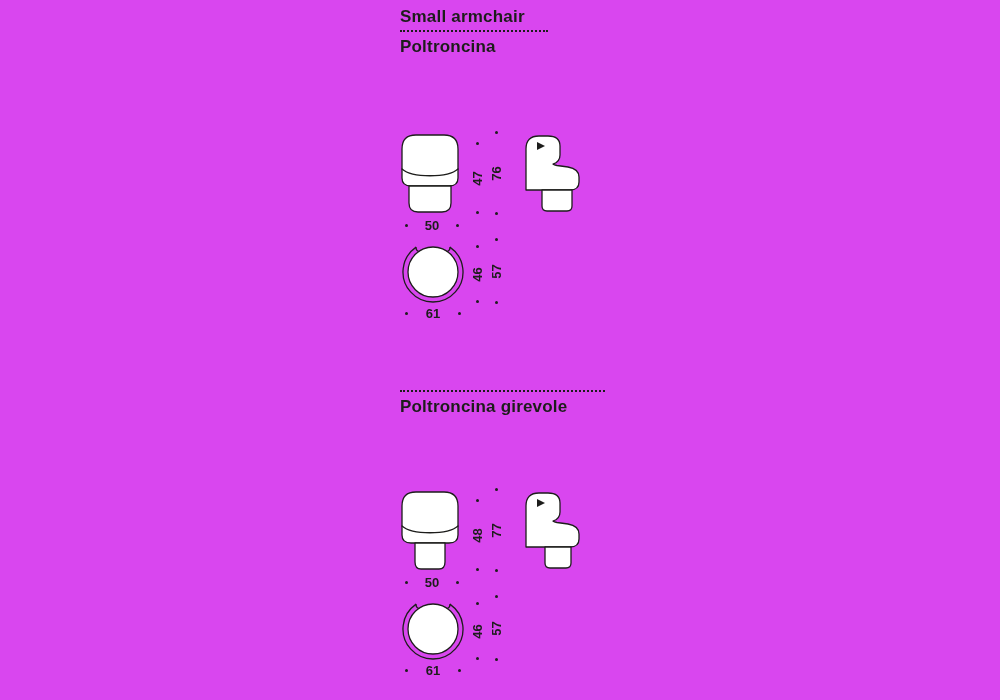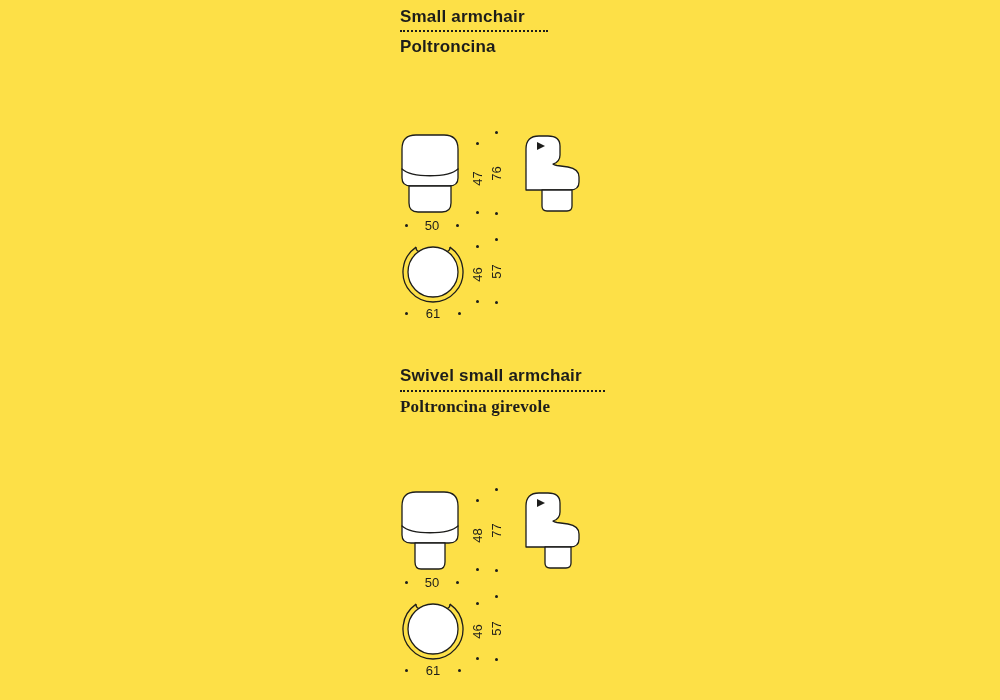--- a/index.html
+++ b/index.html
@@ -1,24 +1,24 @@
 <!DOCTYPE html>
 <html><head>
 <meta charset="utf-8">
 <style>
   * { margin:0; padding:0; box-sizing:border-box; }
   html,body { background:#ffffff; }
   body { font-family:"Liberation Sans", sans-serif; color:#1d1d1b; }
-  .canvas { position:relative; width:1000px; height:700px; background:#fde047; overflow:hidden; }
+  .canvas { position:relative; width:1000px; height:700px; background:#d946ef; overflow:hidden; }
   .abs { position:absolute; }
   .title-en, .title-it { font-weight:bold; font-size:17px; color:#1d1d1b; letter-spacing:0.2px; white-space:nowrap; }
   .title-dots { border-bottom:2px dotted #1d1d1b; height:0; }
   .vdim { display:flex; flex-direction:column; align-items:center; justify-content:space-between; width:14px; }
   .hdim { display:flex; flex-direction:row; align-items:center; justify-content:space-between; height:14px; }
-  .dim-num { font-weight:normal; font-size:13px; color:#1d1d1b; white-space:nowrap; }
+  .dim-num { font-weight:bold; font-size:13px; color:#1d1d1b; white-space:nowrap; }
   .vdim .dim-num { transform:rotate(-90deg); }
   .dot { width:3px; height:3px; background:#1d1d1b; border-radius:50%; flex:0 0 auto; }
   svg { display:block; }
   .solid { fill:#ffffff; stroke:#1d1d1b; stroke-width:1.3; stroke-linejoin:round; }
   .ln { fill:none; stroke:#1d1d1b; stroke-width:1.3; stroke-linecap:round; stroke-linejoin:round; }
   .mark { fill:#1d1d1b; stroke:none; }
 </style>
 </head>
 <body>
 
@@ -80,23 +80,22 @@
     <span class="dim-num">57</span>
     <span class="dot"></span>
   </div>
 
   <div class="abs hdim" style="left:405px; top:306px; width:56px;">
     <span class="dot"></span>
     <span class="dim-num">61</span>
     <span class="dot"></span>
   </div>
 
-  <div class="abs title-en" style="left:400px; top:366px;">Swivel small armchair</div>
   <div class="abs title-dots" style="left:400px; top:390px; width:205px;"></div>
-  <div class="abs title-it" style="left:400px; top:397px;font-family:Liberation Serif, serif;">Poltroncina girevole</div>
+  <div class="abs title-it" style="left:400px; top:397px;">Poltroncina girevole</div>
 
   <div class="abs" style="left:399px; top:489px;">
     <svg width="62" height="84" viewBox="0 0 62 84">
       <path class="solid" d="M3,46 L3,17 Q3,3 17,3 L45,3 Q59,3 59,17 L59,46 Q59,54 50,54 L12,54 Q3,54 3,46 Z"></path>
       <path class="solid" d="M16,54 L46,54 L46,73 Q46,80 40,80 L22,80 Q16,80 16,73 Z"></path>
       <path class="ln" d="M3,37 C13,46 49,46 59,37"></path>
     </svg>
   </div>
 
   <div class="abs" style="left:521px; top:489px;">

